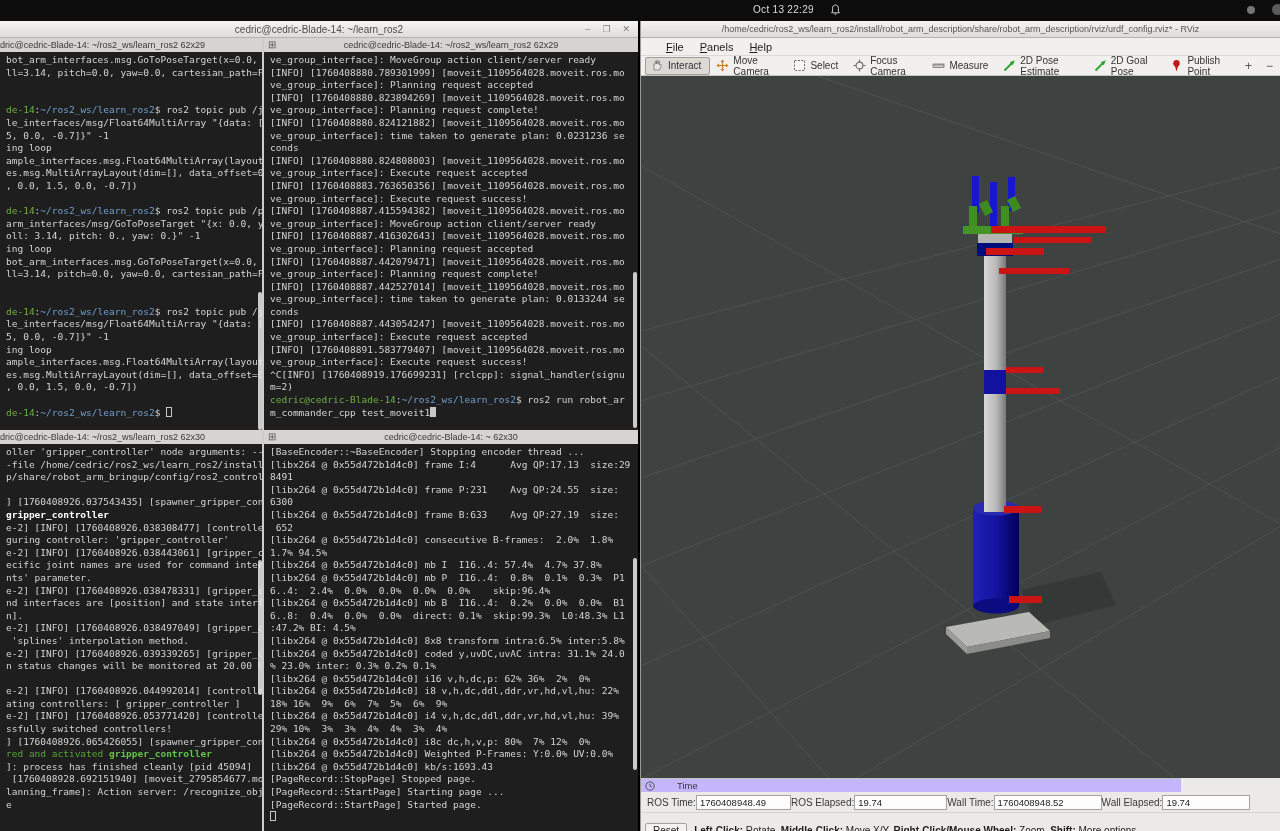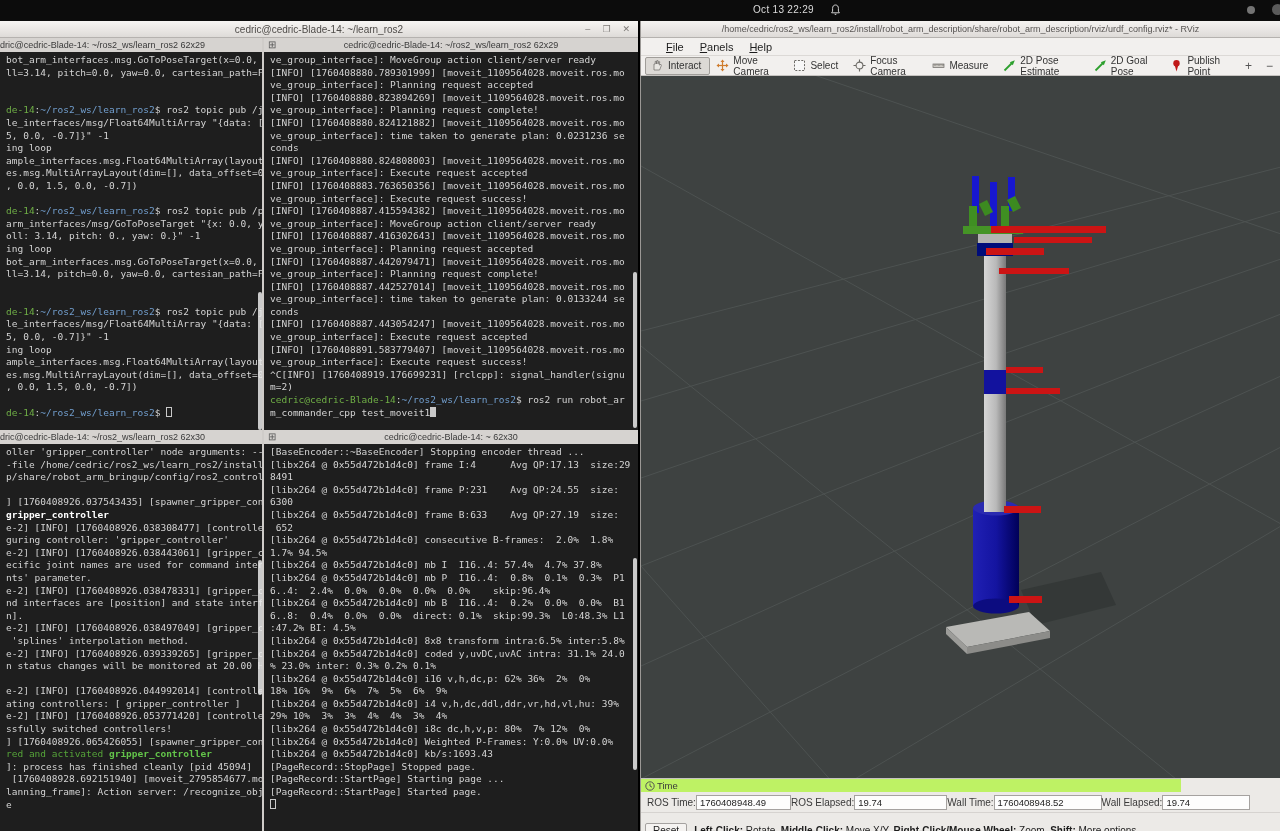--- a/index.html
+++ b/index.html
@@ -39,21 +39,21 @@
   .rviz-title{height:17px;background:linear-gradient(#f5f3f1,#dgdbd8);background:linear-gradient(#f5f3f1,#dedbd8);border-bottom:1px solid #b5b2af;text-align:center;font-size:9px;color:#575452;line-height:17px;white-space:nowrap;overflow:hidden}
   .rviz-menu{height:18px;background:#f2f0ee;border-bottom:1px solid #dcd9d6;display:flex;align-items:center;padding-left:25px;font-size:11px;color:#1d1d1d}
   .menu-item{display:inline-block;margin-right:16px;cursor:default}
   .menu-item::first-letter{text-decoration:underline}
   .rviz-toolbar{height:20px;background:#f2f0ee;border-bottom:1px solid #c6c3c0;display:flex;align-items:center;padding-left:4px;font-size:10px;color:#333}
   .tool{display:flex;align-items:center;gap:4px;padding:1px 8px 1px 5px;height:18px;border:1px solid transparent;border-radius:2px}
   .tool.active{background:#dcd9d5;border-color:#a09d99}
   .tool .ic{width:13px;height:13px;flex:0 0 13px}
   .tool-extra{font-size:12px;color:#555;padding:0 7px}
   .viewport{position:absolute;left:0;top:55px;width:640px;height:702px;background:#3e4241;overflow:hidden}
-  .timepanel-hdr{position:absolute;left:0;top:757px;width:540px;height:14px;background:#bef264;border-top:1px solid #c6c3c0;font-size:9.5px;color:#3a3a3a;line-height:14px;padding-left:16px}
+  .timepanel-hdr{position:absolute;left:0;top:757px;width:540px;height:14px;background:#c4b5fd;border-top:1px solid #c6c3c0;font-size:9.5px;color:#3a3a3a;line-height:14px;padding-left:36px}
   .timepanel-hdr svg{position:absolute;left:4px;top:2px}
   .timepanel{position:absolute;left:0;top:771px;width:640px;height:20px;background:#eceae7;display:flex;align-items:center;font-size:10px;color:#3a3a3a;padding-left:6px;}
   .timepanel input{height:15px;border:1px solid #a5a2a0;background:#fdfdfd;font-size:9.5px;font-family:"Liberation Sans",sans-serif;color:#222;padding-left:3px}
   .tp-rostime{width:95px}.tp-roselapsed{width:93px}.tp-walltime:{}.tp-walltime{width:108px}.tp-wallelapsed{width:88px}
   .statusbar{position:absolute;left:0;top:791px;width:640px;height:36px;background:#eceae7;border-top:1px solid #d6d3d0;display:flex;align-items:center;font-size:10px;color:#1d1d1d;gap:7px;padding-left:4px;white-space:nowrap;overflow:hidden}
   .reset-btn{border:1px solid #a5a2a0;background:#f5f3f1;border-radius:2px;font-size:10px;padding:1px 7px;color:#222}
   .statusbar b{font-weight:bold}
 </style>
 </head>
 <body>
@@ -202,20 +202,21 @@
         <div class="tl">[libx264 @ 0x55d472b1d4c0] mb I  I16..4: 57.4%  4.7% 37.8%</div>
         <div class="tl">[libx264 @ 0x55d472b1d4c0] mb P  I16..4:  0.8%  0.1%  0.3%  P1</div>
         <div class="tl">6..4:  2.4%  0.0%  0.0%  0.0%  0.0%    skip:96.4%</div>
         <div class="tl">[libx264 @ 0x55d472b1d4c0] mb B  I16..4:  0.2%  0.0%  0.0%  B1</div>
         <div class="tl">6..8:  0.4%  0.0%  0.0%  direct: 0.1%  skip:99.3%  L0:48.3% L1</div>
         <div class="tl">:47.2% BI: 4.5%</div>
         <div class="tl">[libx264 @ 0x55d472b1d4c0] 8x8 transform intra:6.5% inter:5.8%</div>
         <div class="tl">[libx264 @ 0x55d472b1d4c0] coded y,uvDC,uvAC intra: 31.1% 24.0</div>
         <div class="tl">% 23.0% inter: 0.3% 0.2% 0.1%</div>
         <div class="tl">[libx264 @ 0x55d472b1d4c0] i16 v,h,dc,p: 62% 36%  2%  0%</div>
+        <div class="tl">[libx264 @ 0x55d472b1d4c0] i8 v,h,dc,ddl,ddr,vr,hd,vl,hu: 22%</div>
         <div class="tl">18% 16%  9%  6%  7%  5%  6%  9%</div>
         <div class="tl">[libx264 @ 0x55d472b1d4c0] i4 v,h,dc,ddl,ddr,vr,hd,vl,hu: 39%</div>
         <div class="tl">29% 10%  3%  3%  4%  4%  3%  4%</div>
         <div class="tl">[libx264 @ 0x55d472b1d4c0] i8c dc,h,v,p: 80%  7% 12%  0%</div>
         <div class="tl">[libx264 @ 0x55d472b1d4c0] Weighted P-Frames: Y:0.0% UV:0.0%</div>
         <div class="tl">[libx264 @ 0x55d472b1d4c0] kb/s:1693.43</div>
         <div class="tl">[PageRecord::StopPage] Stopped page.</div>
         <div class="tl">[PageRecord::StartPage] Starting page ...</div>
         <div class="tl">[PageRecord::StartPage] Started page.</div>
         <div class="tl"><span class="cur"></span></div>

